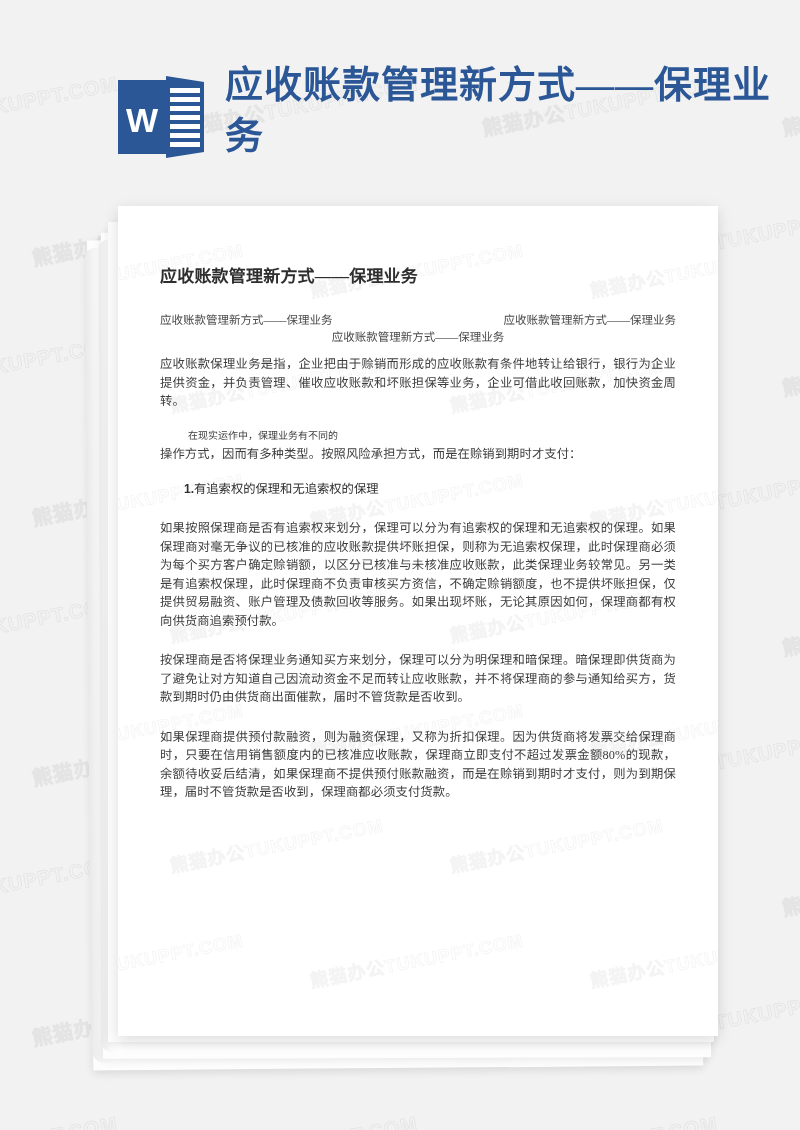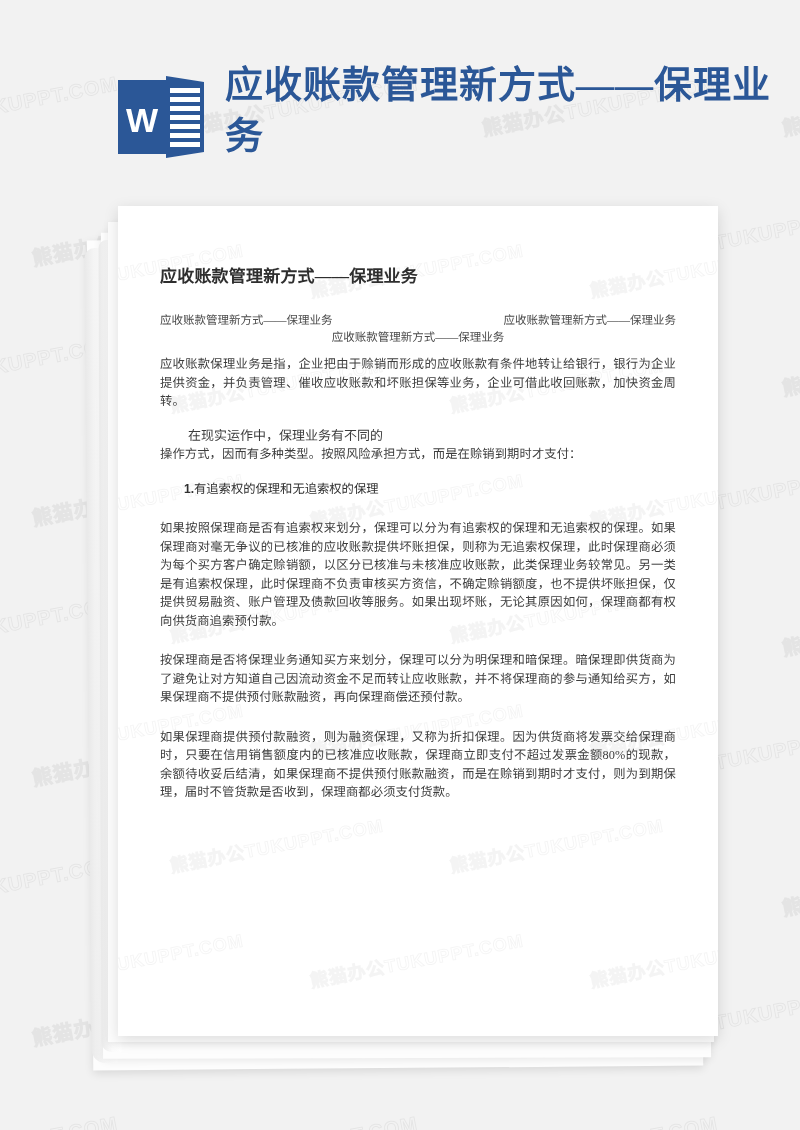--- a/index.html
+++ b/index.html
@@ -192,21 +192,21 @@
     margin: 16px 0 0 24px;
     color: #2f2f2f;
   }
   .sub-head b {
     font-family: "Liberation Sans", "DejaVu Sans", sans-serif;
     font-weight: bold;
     font-size: 12px;
   }
   .lead-in {
     margin: 16px 0 0 28px;
-    font-size: 13px;
+    font-size: 10px;
     line-height: 18.5px;
   }
   .spacer-sm { height: 12px; }
 </style>
 </head>
 <body>
 
 <div id="bg-watermarks">
     <span class="wm" style="left: -120px; top: 90px; font-size: 20px; -webkit-text-stroke: 1px rgba(0, 0, 0, 0.055);">熊猫办公TUKUPPT.COM</span>
     <span class="wm" style="left: 180px; top: 90px; font-size: 20px; -webkit-text-stroke: 1px rgba(0, 0, 0, 0.055);">熊猫办公TUKUPPT.COM</span>
@@ -316,20 +316,20 @@
 
     <p class="sub-head">
       <b>1.</b><span>有追索权的保理和无追索权的保理</span>
     </p>
 
     <div class="spacer-sm"></div>
     <p class="body-para">如果按照保理商是否有追索权来划分，保理可以分为有追索权的保理和无追索权的保理。如果保理商对毫无争议的已核准的应收账款提供坏账担保，则称为无追索权保理，此时保理商必须为每个买方客户确定赊销额，以区分已核准与未核准应收账款，此类保理业务较常见。另一类是有追索权保理，此时保理商不负责审核买方资信，不确定赊销额度，也不提供坏账担保，仅提供贸易融资、账户管理及债款回收等服务。如果出现坏账，无论其原因如何，保理商都有权向供货商追索预付款。</p>
 
 
     <div class="spacer-sm"></div>
-    <p class="body-para">按保理商是否将保理业务通知买方来划分，保理可以分为明保理和暗保理。暗保理即供货商为了避免让对方知道自己因流动资金不足而转让应收账款，并不将保理商的参与通知给买方，如果保理商不提供预付账款融资，再向保理商偿还预付款。</p>
+    <p class="body-para">按保理商是否将保理业务通知买方来划分，保理可以分为明保理和暗保理。暗保理即供货商为了避免让对方知道自己因流动资金不足而转让应收账款，并不将保理商的参与通知给买方，货款到期时仍由供货商出面催款，届时不管货款是否收到。</p>
 
 
     <div class="spacer-sm"></div>
     <p class="body-para">如果保理商提供预付款融资，则为融资保理，又称为折扣保理。因为供货商将发票交给保理商时，只要在信用销售额度内的已核准应收账款，保理商立即支付不超过发票金额80%的现款，余额待收妥后结清，如果保理商不提供预付账款融资，而是在赊销到期时才支付，则为到期保理，届时不管货款是否收到，保理商都必须支付货款。</p>
 
   </div>
 </div>
 
 </body></html>

